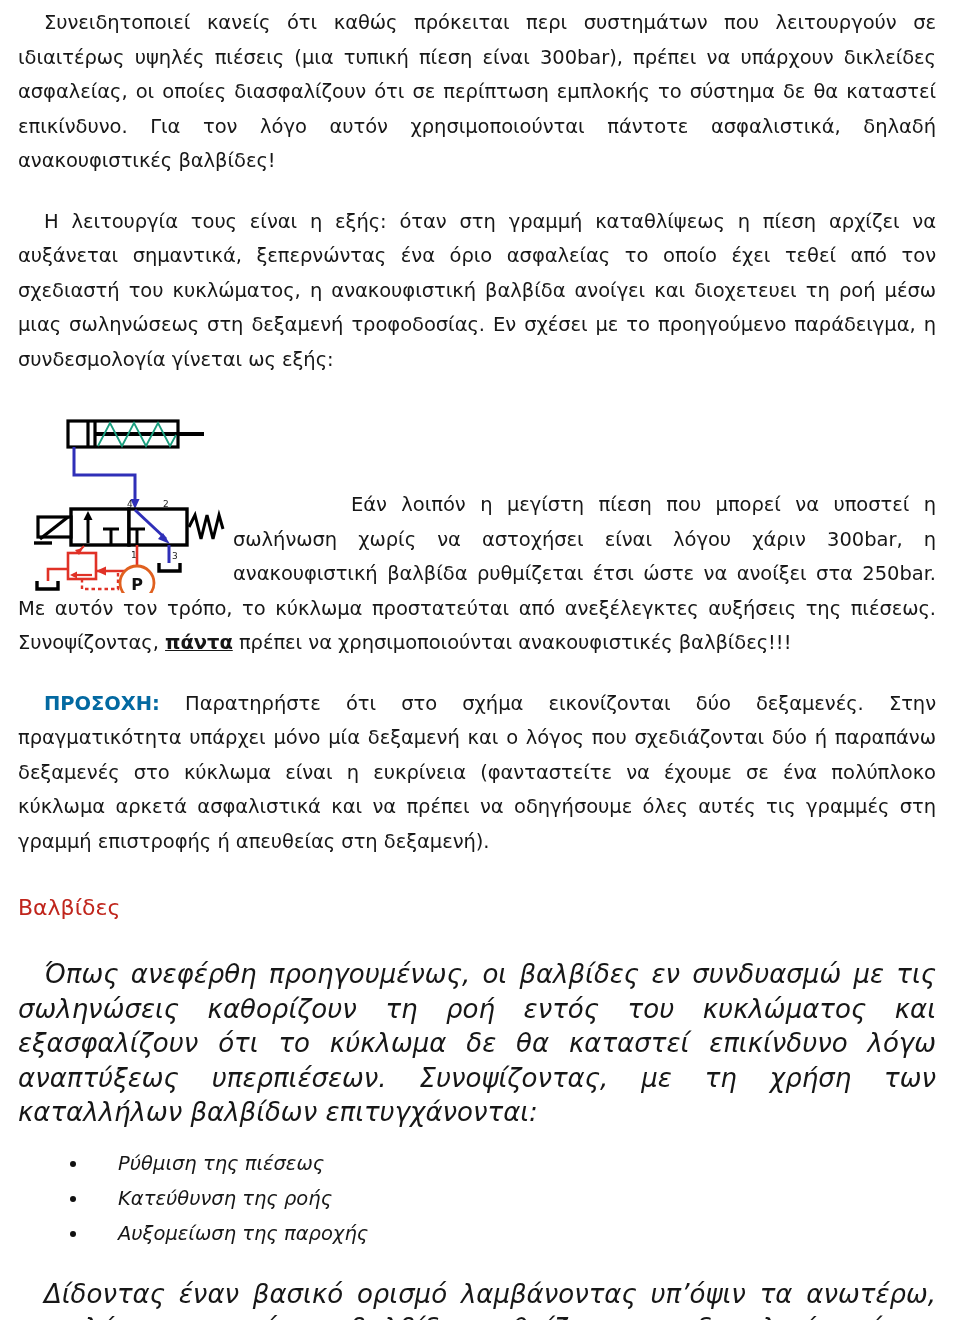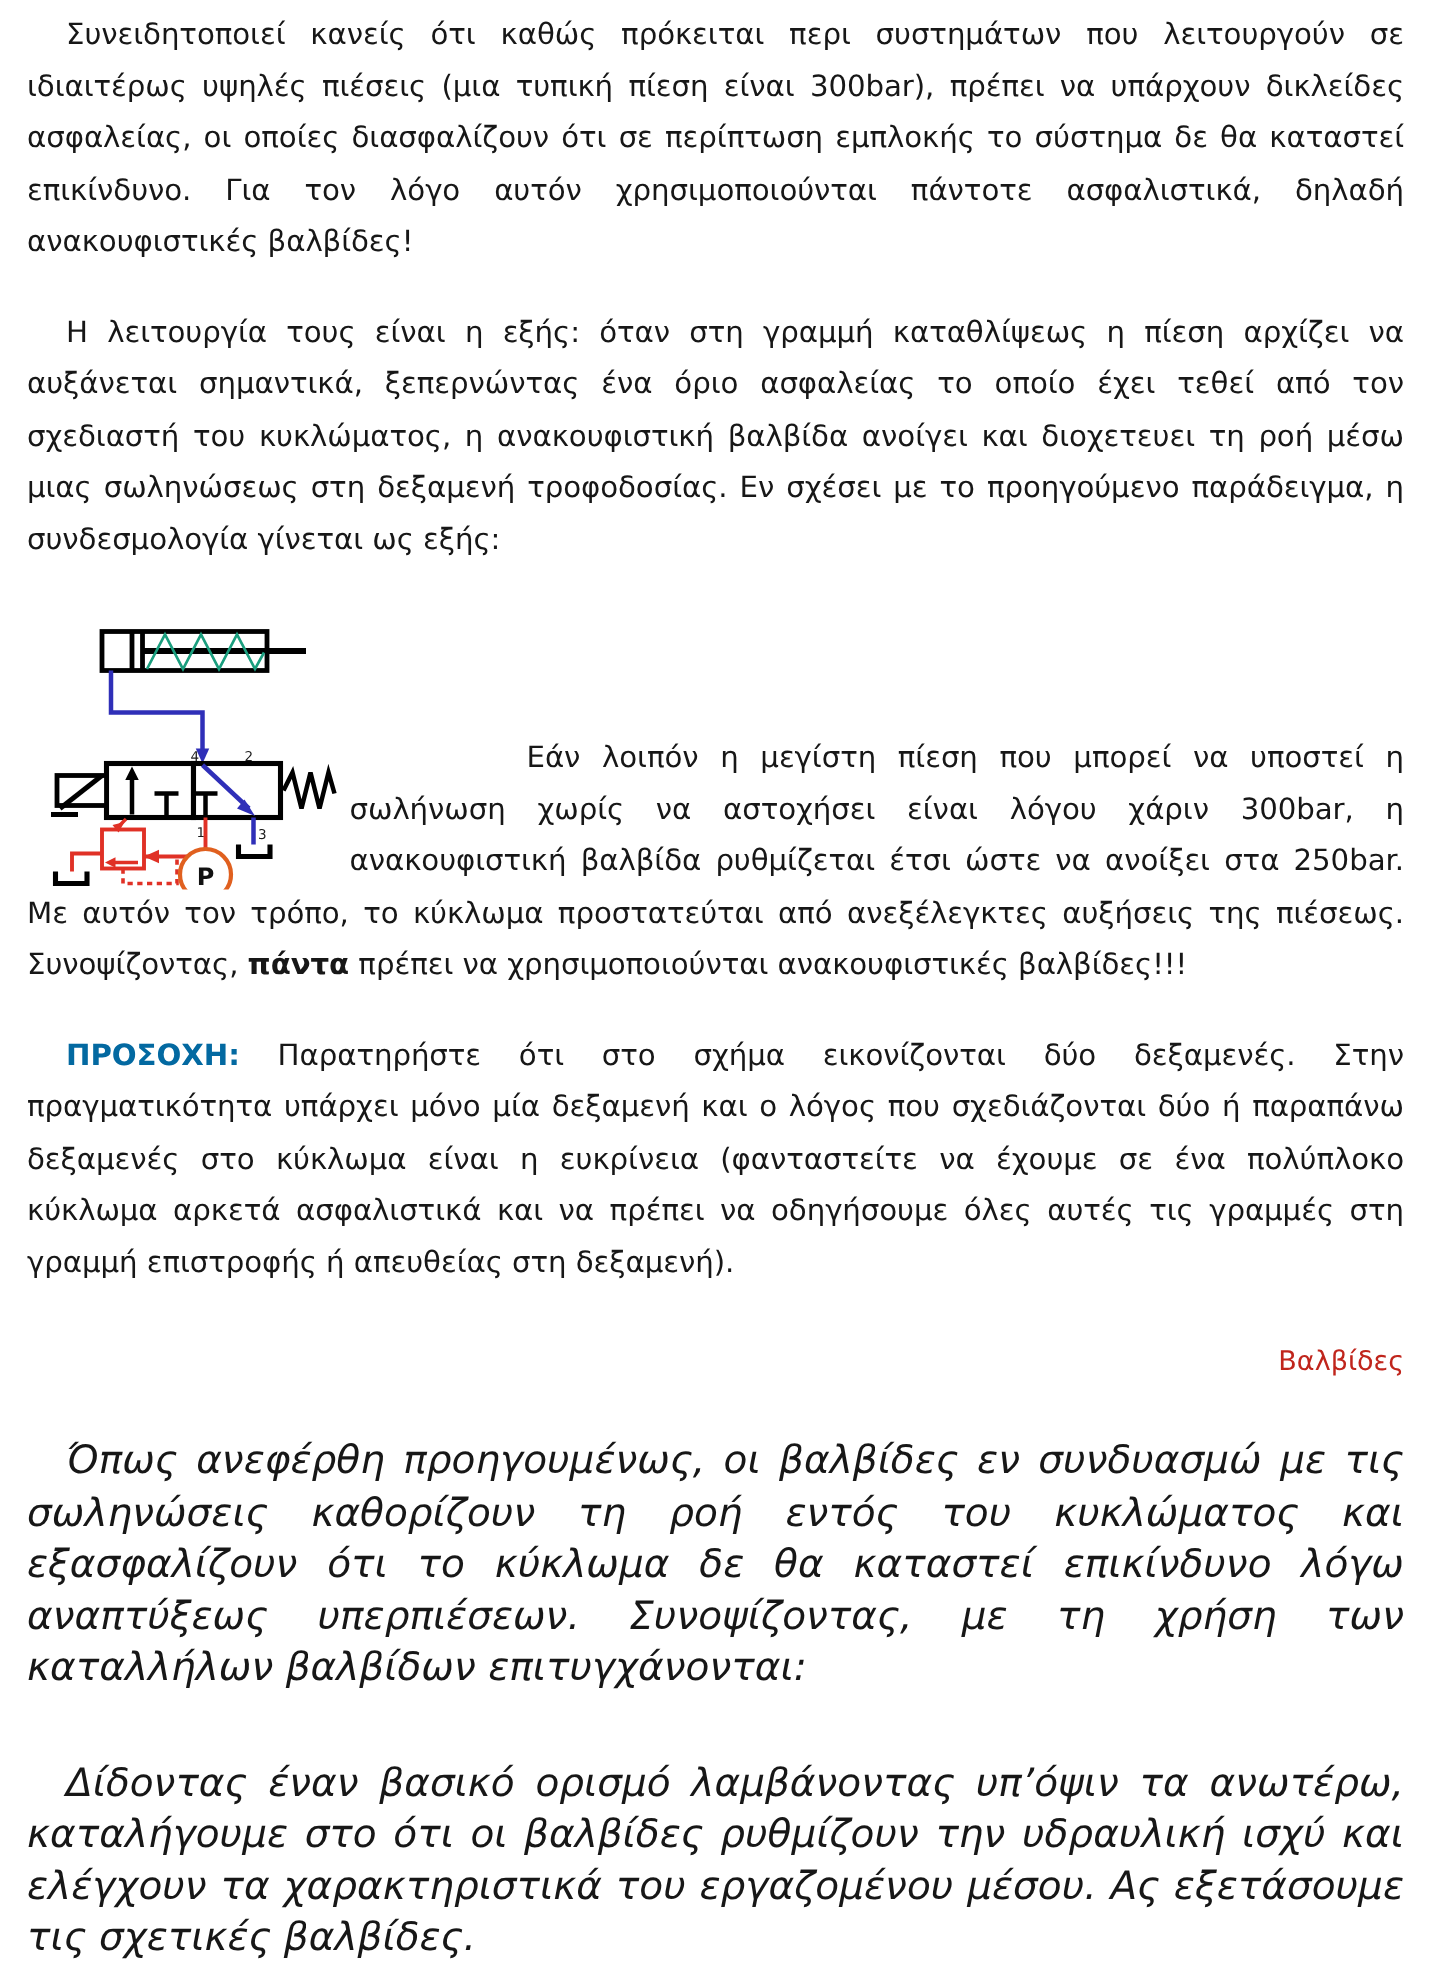--- a/index.html
+++ b/index.html
@@ -44,35 +44,35 @@
     font-style: italic;
     color: #171717;
   }
 
   .gap-sm { height: 16px; }
   .gap-md { height: 26px; }
   .gap-lg { height: 34px; }
 
   .bold-underline {
     font-weight: bold;
+    text-decoration: underline;
   }
 
   .attention-label {
     font-weight: bold;
     color: #0369a1;
   }
 
   h2.section-heading {
     margin: 0;
-    font-size: 18px;
+    font-size: 22px;
     line-height: 30px;
     font-weight: normal;
     color: #c0251c;
     text-indent: 0;
-    text-align: right;
   }
 
   
   ul.bullets {
     margin: 0;
     padding: 0;
     list-style: none;
   }
   ul.bullets li {
     position: relative;
@@ -231,18 +231,23 @@
   <div class="gap-lg"></div>
 
   <h2 class="section-heading">Βαλβίδες</h2>
 
   <div class="gap-lg"></div>
 
   <p class="italic-text">Όπως ανεφέρθη προηγουμένως, οι βαλβίδες εν συνδυασμώ με τις σωληνώσεις καθορίζουν τη ροή εντός του κυκλώματος και εξασφαλίζουν ότι το κύκλωμα δε θα καταστεί επικίνδυνο λόγω αναπτύξεως υπερπιέσεων. Συνοψίζοντας, με τη χρήση των καταλλήλων βαλβίδων επιτυγχάνονται:</p>
 
   <div class="gap-sm"></div>
 
+  <ul class="bullets">
+    <li>Ρύθμιση της πιέσεως</li>
+    <li>Κατεύθυνση της ροής</li>
+    <li>Αυξομείωση της παροχής</li>
+  </ul>
 
   <div class="gap-md"></div>
 
   <p class="italic-text">Δίδοντας έναν βασικό ορισμό λαμβάνοντας υπ’όψιν τα ανωτέρω, καταλήγουμε στο ότι οι βαλβίδες ρυθμίζουν την υδραυλική ισχύ και ελέγχουν τα χαρακτηριστικά του εργαζομένου μέσου. Ας εξετάσουμε τις σχετικές βαλβίδες.</p>
 
 </div>
 
 </body></html>

